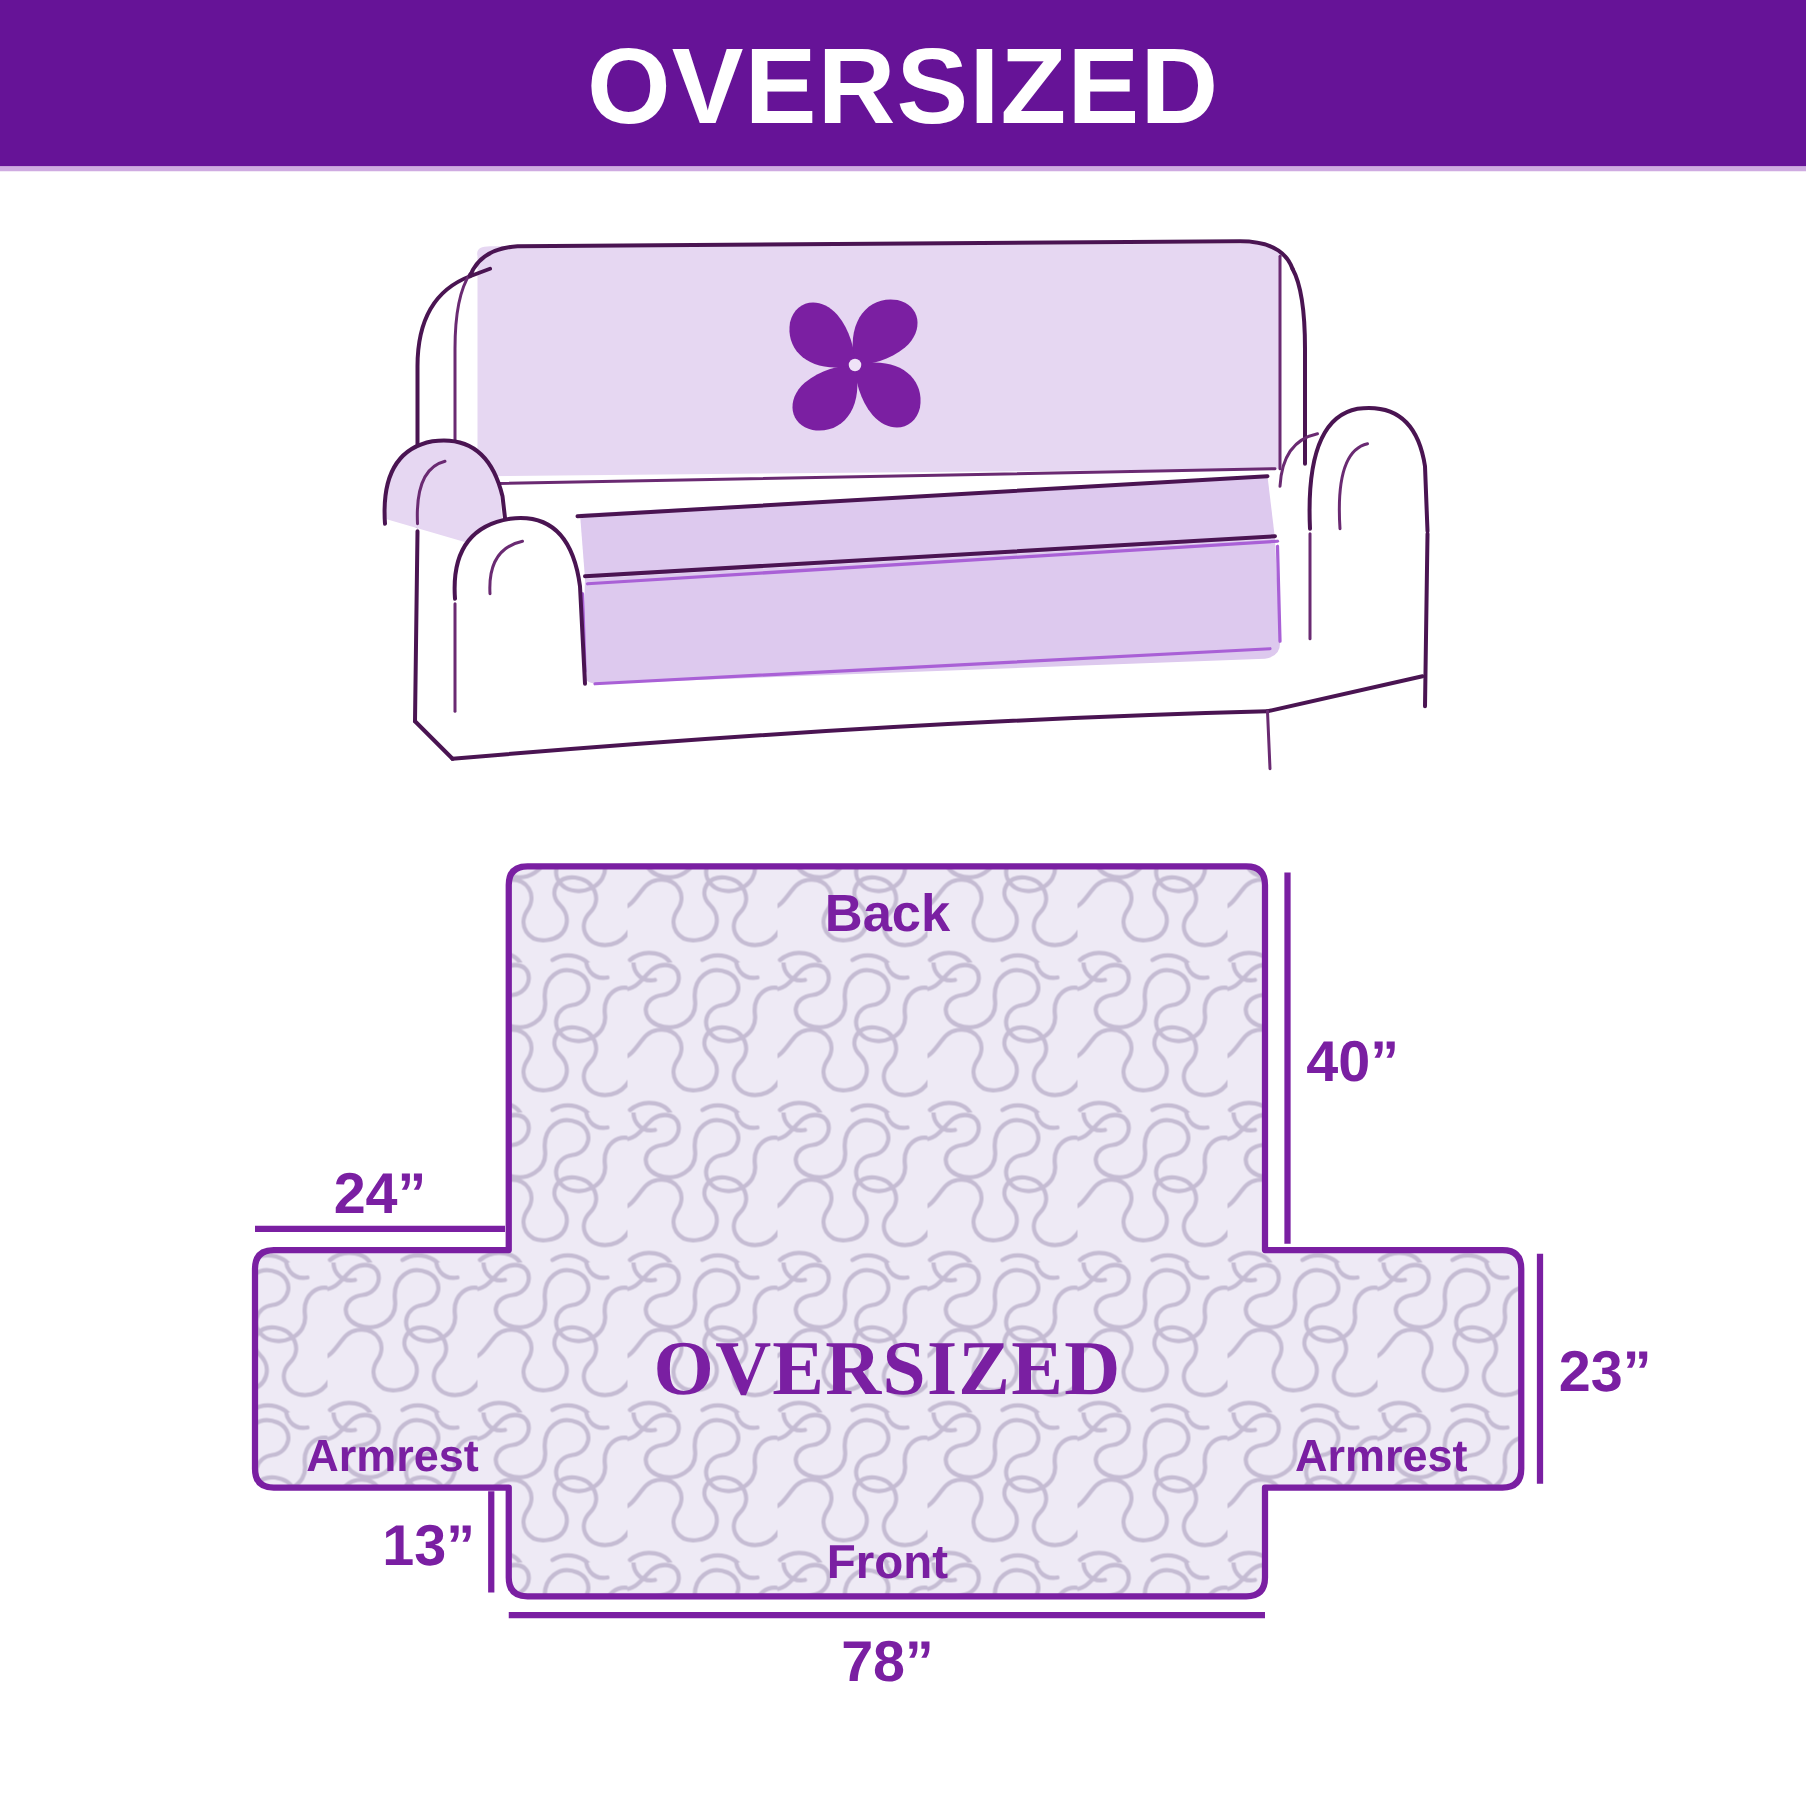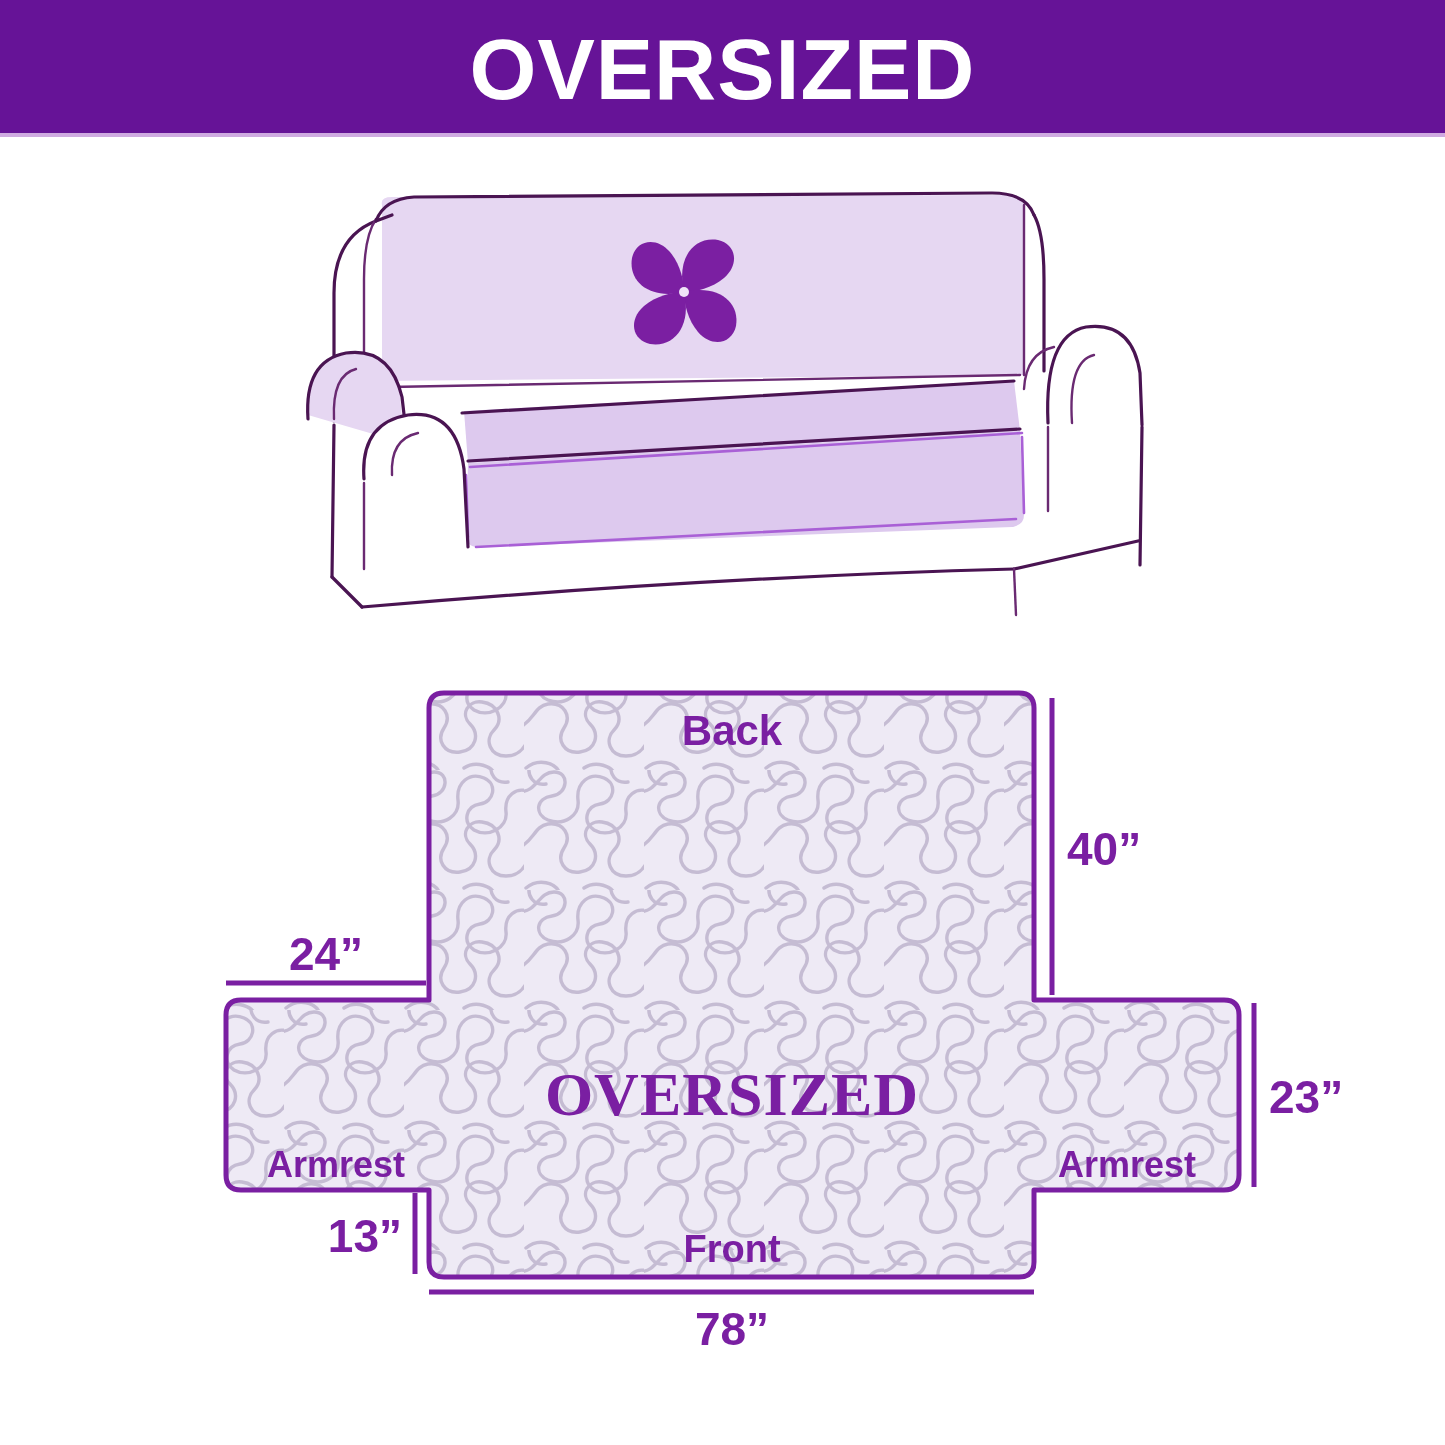--- a/index.html
+++ b/index.html
@@ -53,21 +53,21 @@
     left: 272px;
     top: 175px;
     width: 920px;
     height: 450px;
   }
   #sofa-svg { display: block; width: 920px; height: 450px; }
 
   
   #layout-diagram {
     position: absolute;
-    left: 164px;
+    left: 142px;
     top: 650px;
     width: 1180px;
     height: 720px;
   }
   #layout-svg { display: block; width: 1180px; height: 720px; }
 
   .dim-text {
     font-family: "Liberation Sans", sans-serif;
     font-weight: bold;
     fill: #7a1fa2;

